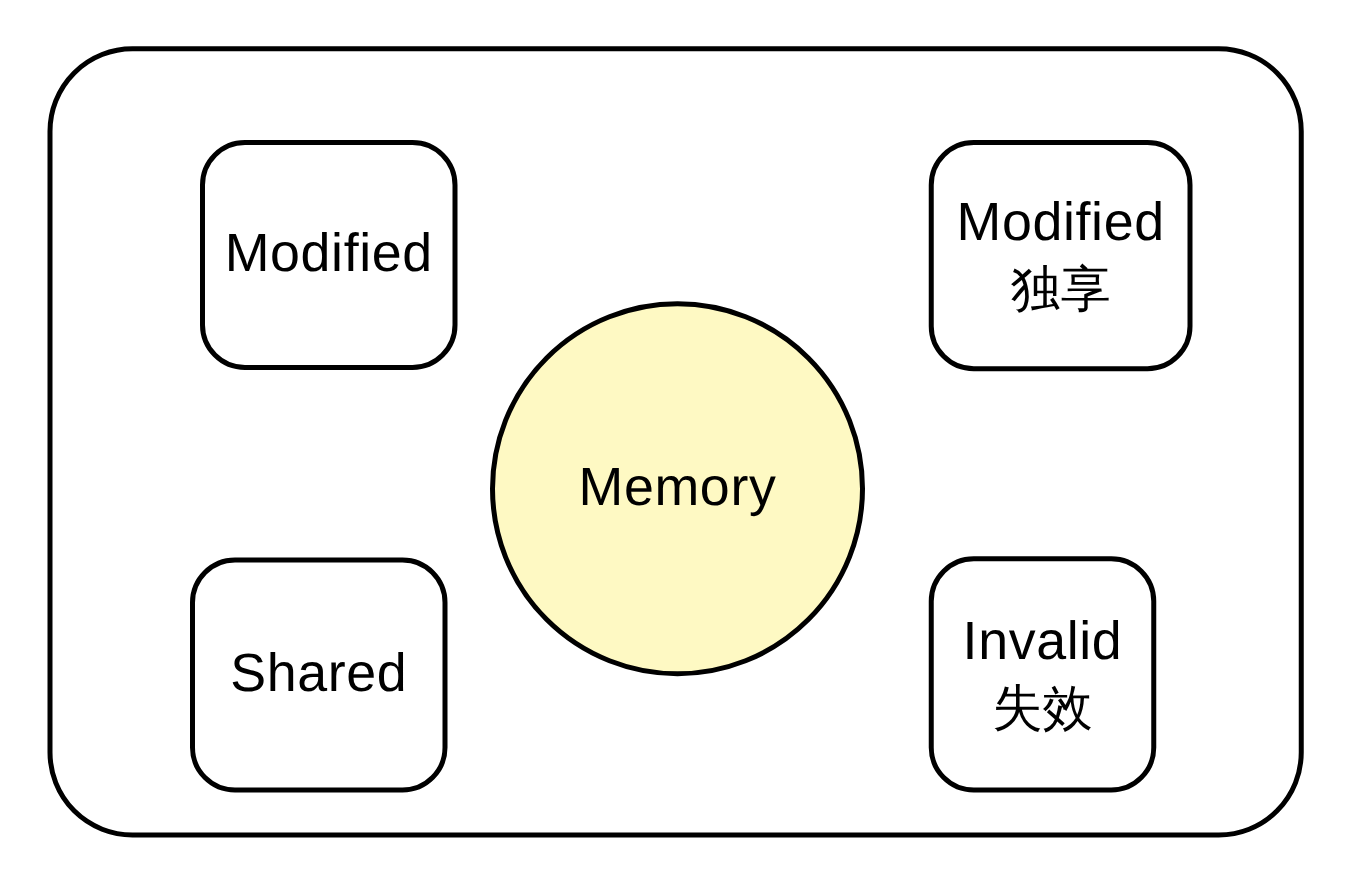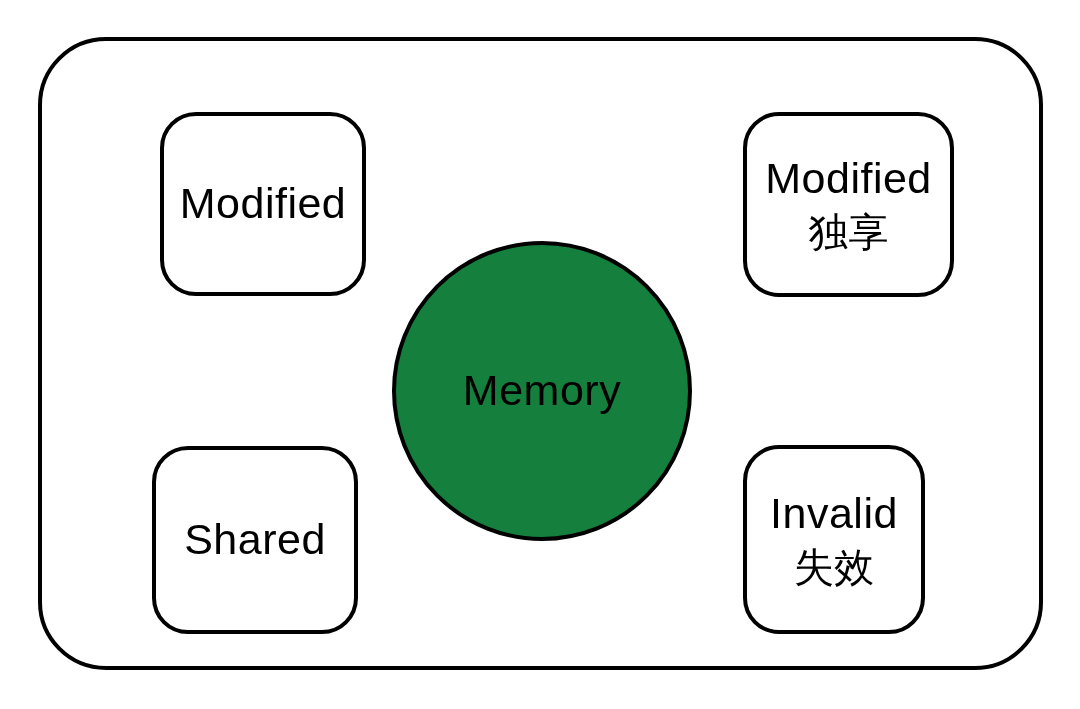--- a/index.html
+++ b/index.html
@@ -60,21 +60,21 @@
   .box-invalid   { left: 743px; top: 445px; width: 182px; height: 189px; }
   .center-circle {
     position: absolute;
     left: 392px;
     top: 241px;
     width: 300px;
     height: 300px;
     border: 4px solid #000000;
     border-radius: 50%;
     box-sizing: border-box;
-    background: #15803d;
+    background: #fef9c3;
     display: flex;
     flex-direction: column;
     align-items: center;
     justify-content: center;
     text-align: center;
   }
 </style>
 </head>
 <body>
 

